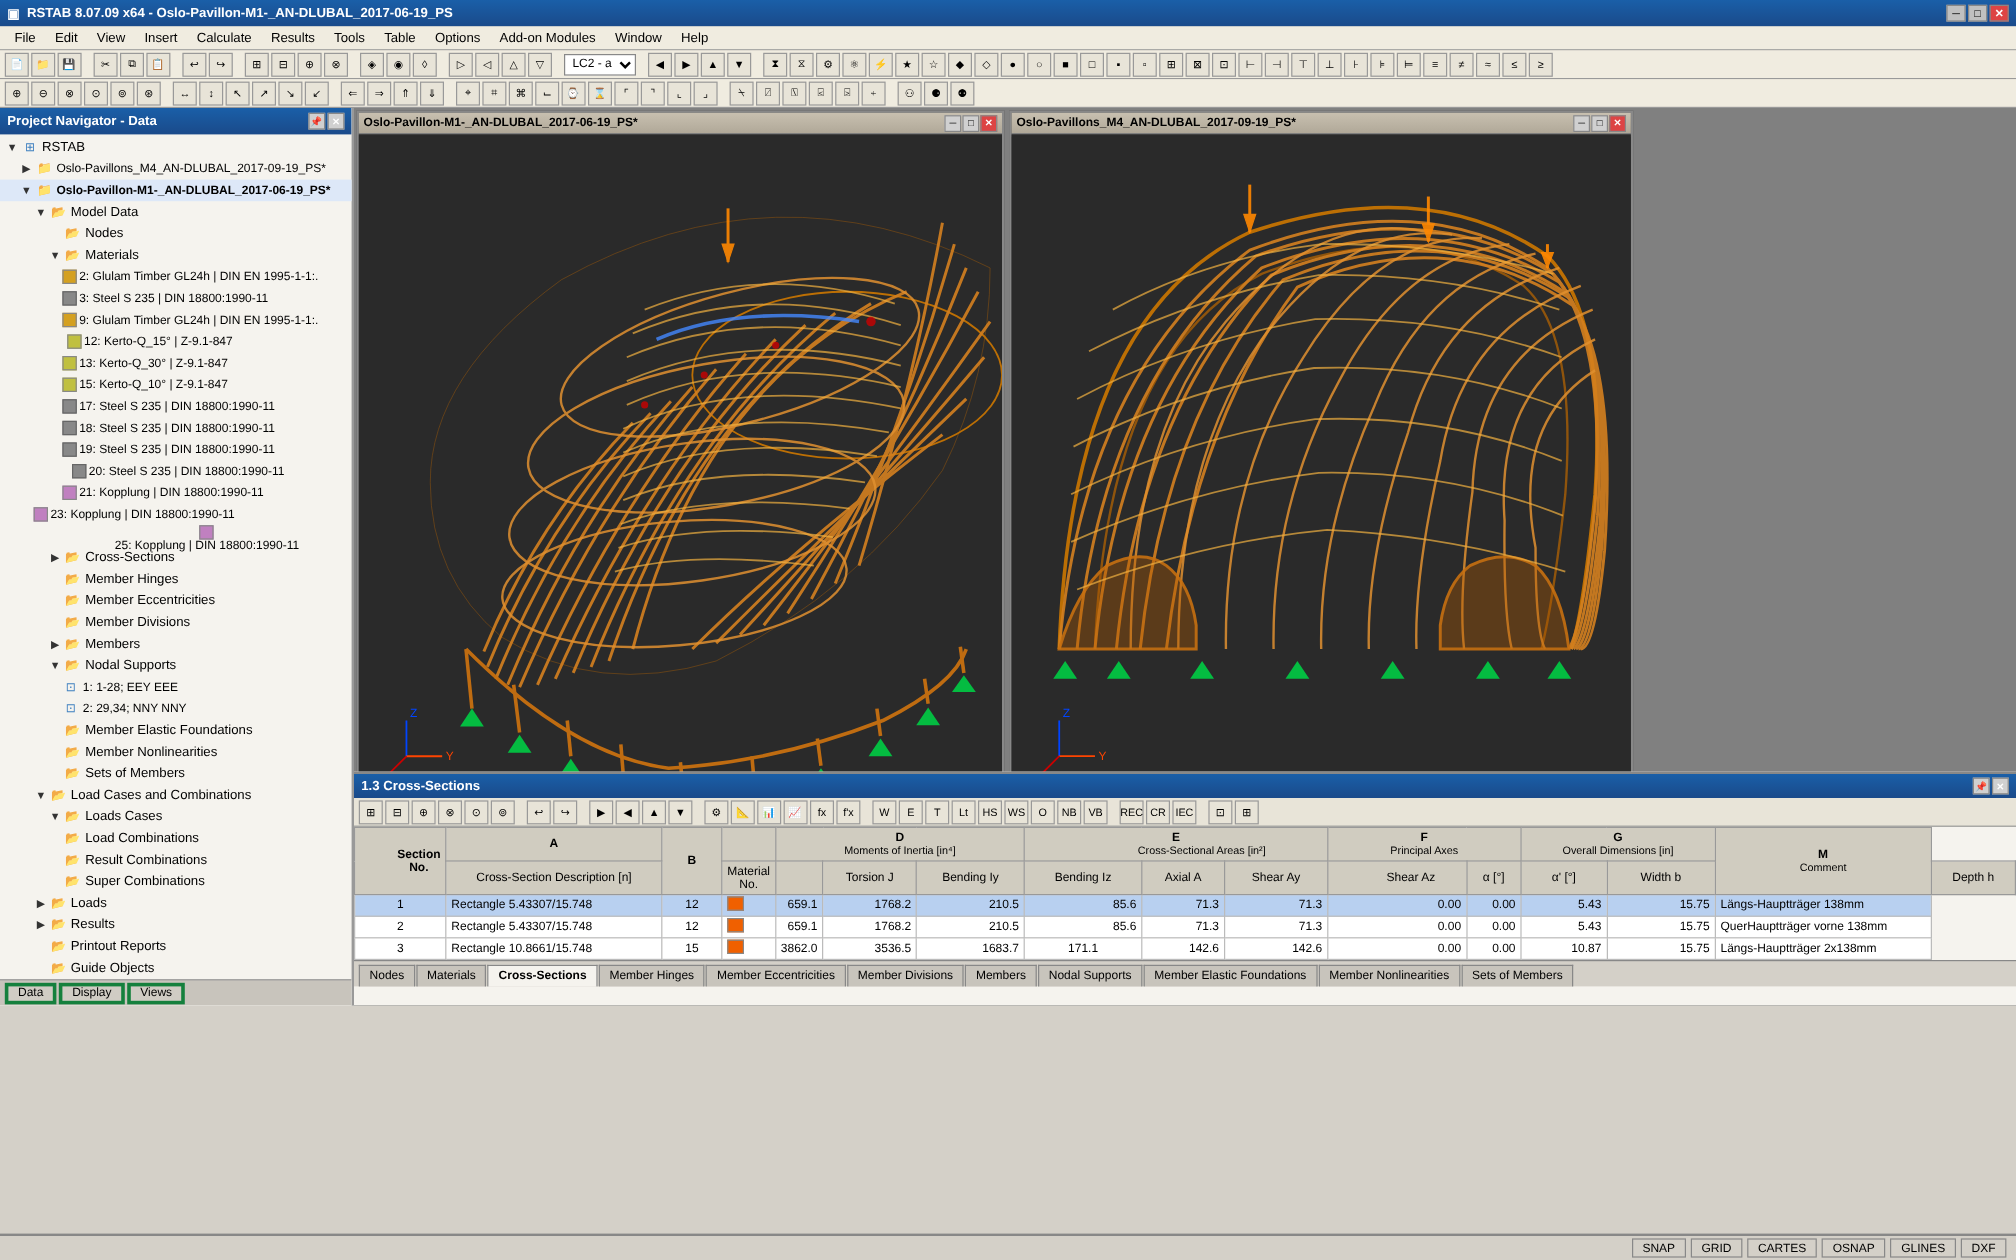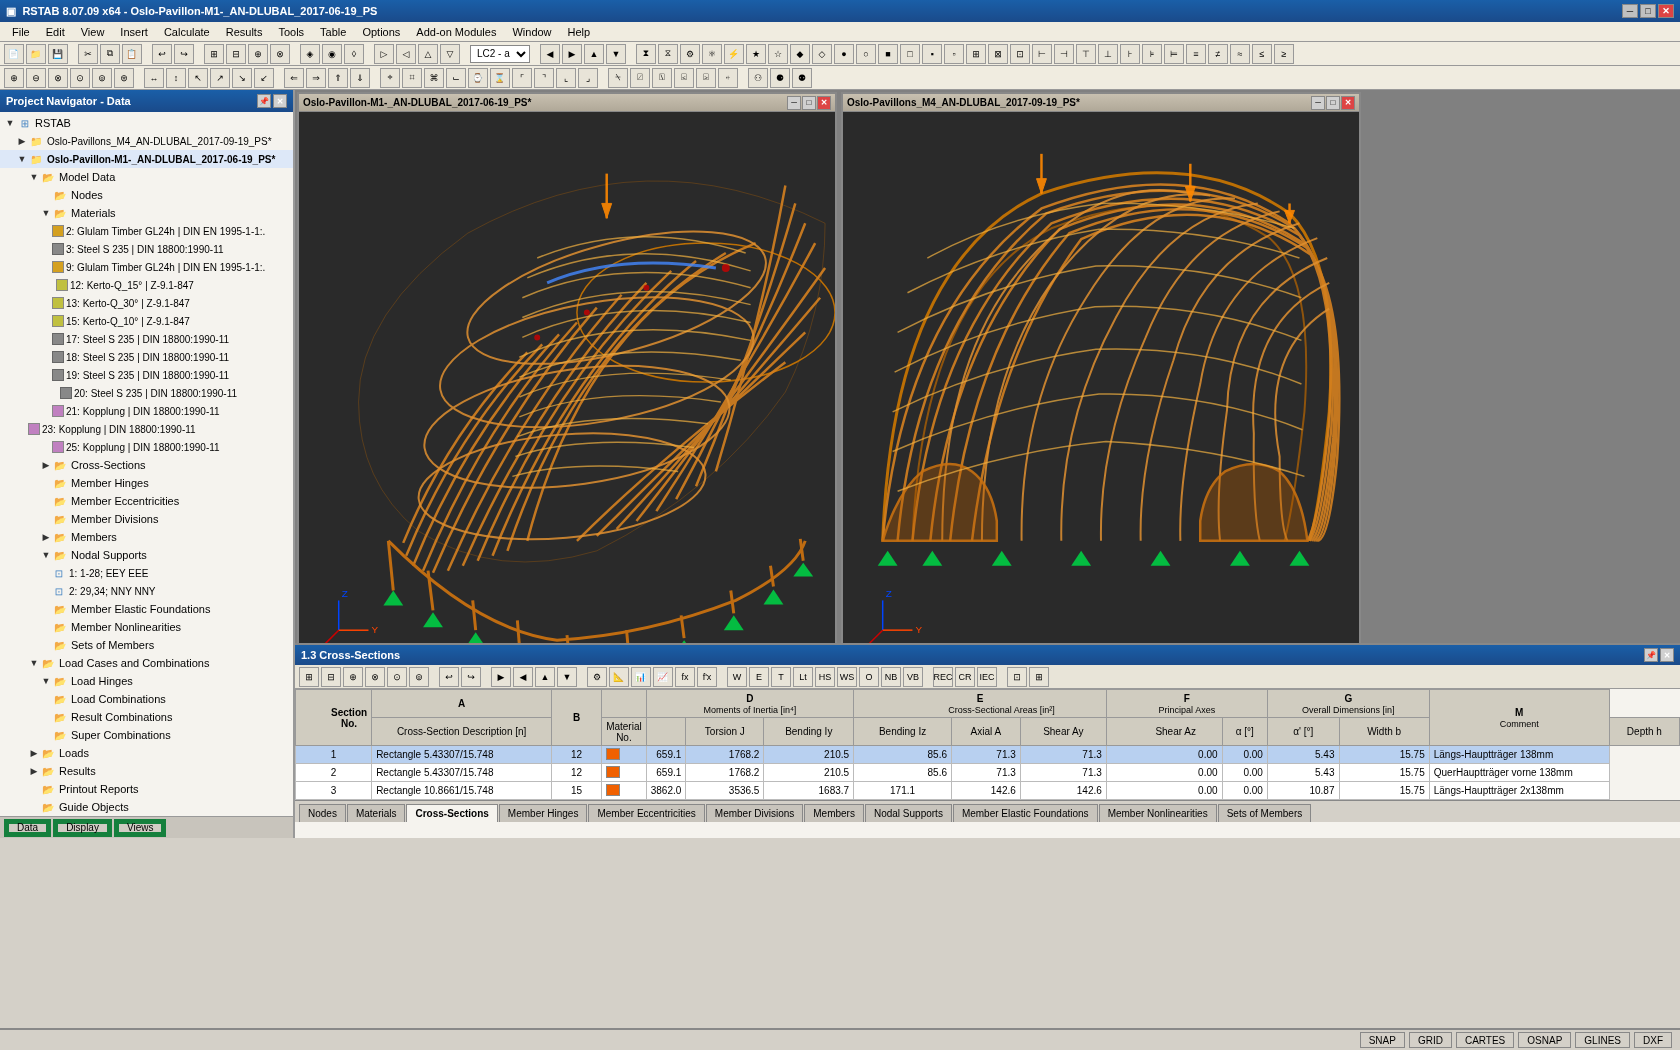--- a/index.html
+++ b/index.html
@@ -277,21 +277,21 @@
       background: #c8c4bc;
       border-top: 1px solid #999;
       display: flex;
       align-items: center;
       gap: 2px;
       padding: 2px 4px;
     }
     .nav-tab {
       padding: 1px 8px;
       background: #d0ccc4;
-      border: 5px solid #15803d;
+      border: 3px solid #15803d;
       font-size: 10px;
       cursor: pointer;
       height: 18px;
       display: flex; align-items: center;
     }
 
     
     .color-sq {
       width: 12px; height: 12px;
       display: inline-block; margin-right: 2px; vertical-align: middle;
@@ -527,21 +527,21 @@
         <span>20: Steel S 235 | DIN 18800:1990-11</span>
       </div>
       <div class="tree-item" style="padding-left:52px; font-size:10px;">
         <span class="color-sq" style="background:#c080c0;border:1px solid #888;"></span>
         <span>21: Kopplung | DIN 18800:1990-11</span>
       </div>
       <div class="tree-item" style="padding-left:28px; font-size:10px;">
         <span class="color-sq" style="background:#c080c0;border:1px solid #888;"></span>
         <span>23: Kopplung | DIN 18800:1990-11</span>
       </div>
-      <div class="tree-item" style="padding-left:52px; font-size:10px;">
+      <div class="tree-item" style="padding-left:52px; font-size:10px;flex-direction:column;">
         <span class="color-sq" style="background:#c080c0;border:1px solid #888;"></span>
         <span>25: Kopplung | DIN 18800:1990-11</span>
       </div>
 
       <div class="tree-item" style="padding-left:40px;">
         <span class="tree-expand">▶</span>
         <span class="tree-icon folder-icon">📂</span>
         <span>Cross-Sections</span>
       </div>
 
@@ -602,21 +602,21 @@
       </div>
 
       <div class="tree-item" style="padding-left:28px;">
         <span class="tree-expand">▼</span>
         <span class="tree-icon folder-icon">📂</span>
         <span>Load Cases and Combinations</span>
       </div>
       <div class="tree-item" style="padding-left:40px;">
         <span class="tree-expand">▼</span>
         <span class="tree-icon folder-icon">📂</span>
-        <span>Load Hinges</span>
+        <span>Loads Cases</span>
       </div>
       <div class="tree-item" style="padding-left:40px;">
         <span class="tree-expand" style="color:transparent;">▶</span>
         <span class="tree-icon folder-icon">📂</span>
         <span>Load Combinations</span>
       </div>
       <div class="tree-item" style="padding-left:40px;">
         <span class="tree-expand" style="color:transparent;">▶</span>
         <span class="tree-icon folder-icon">📂</span>
         <span>Result Combinations</span>

